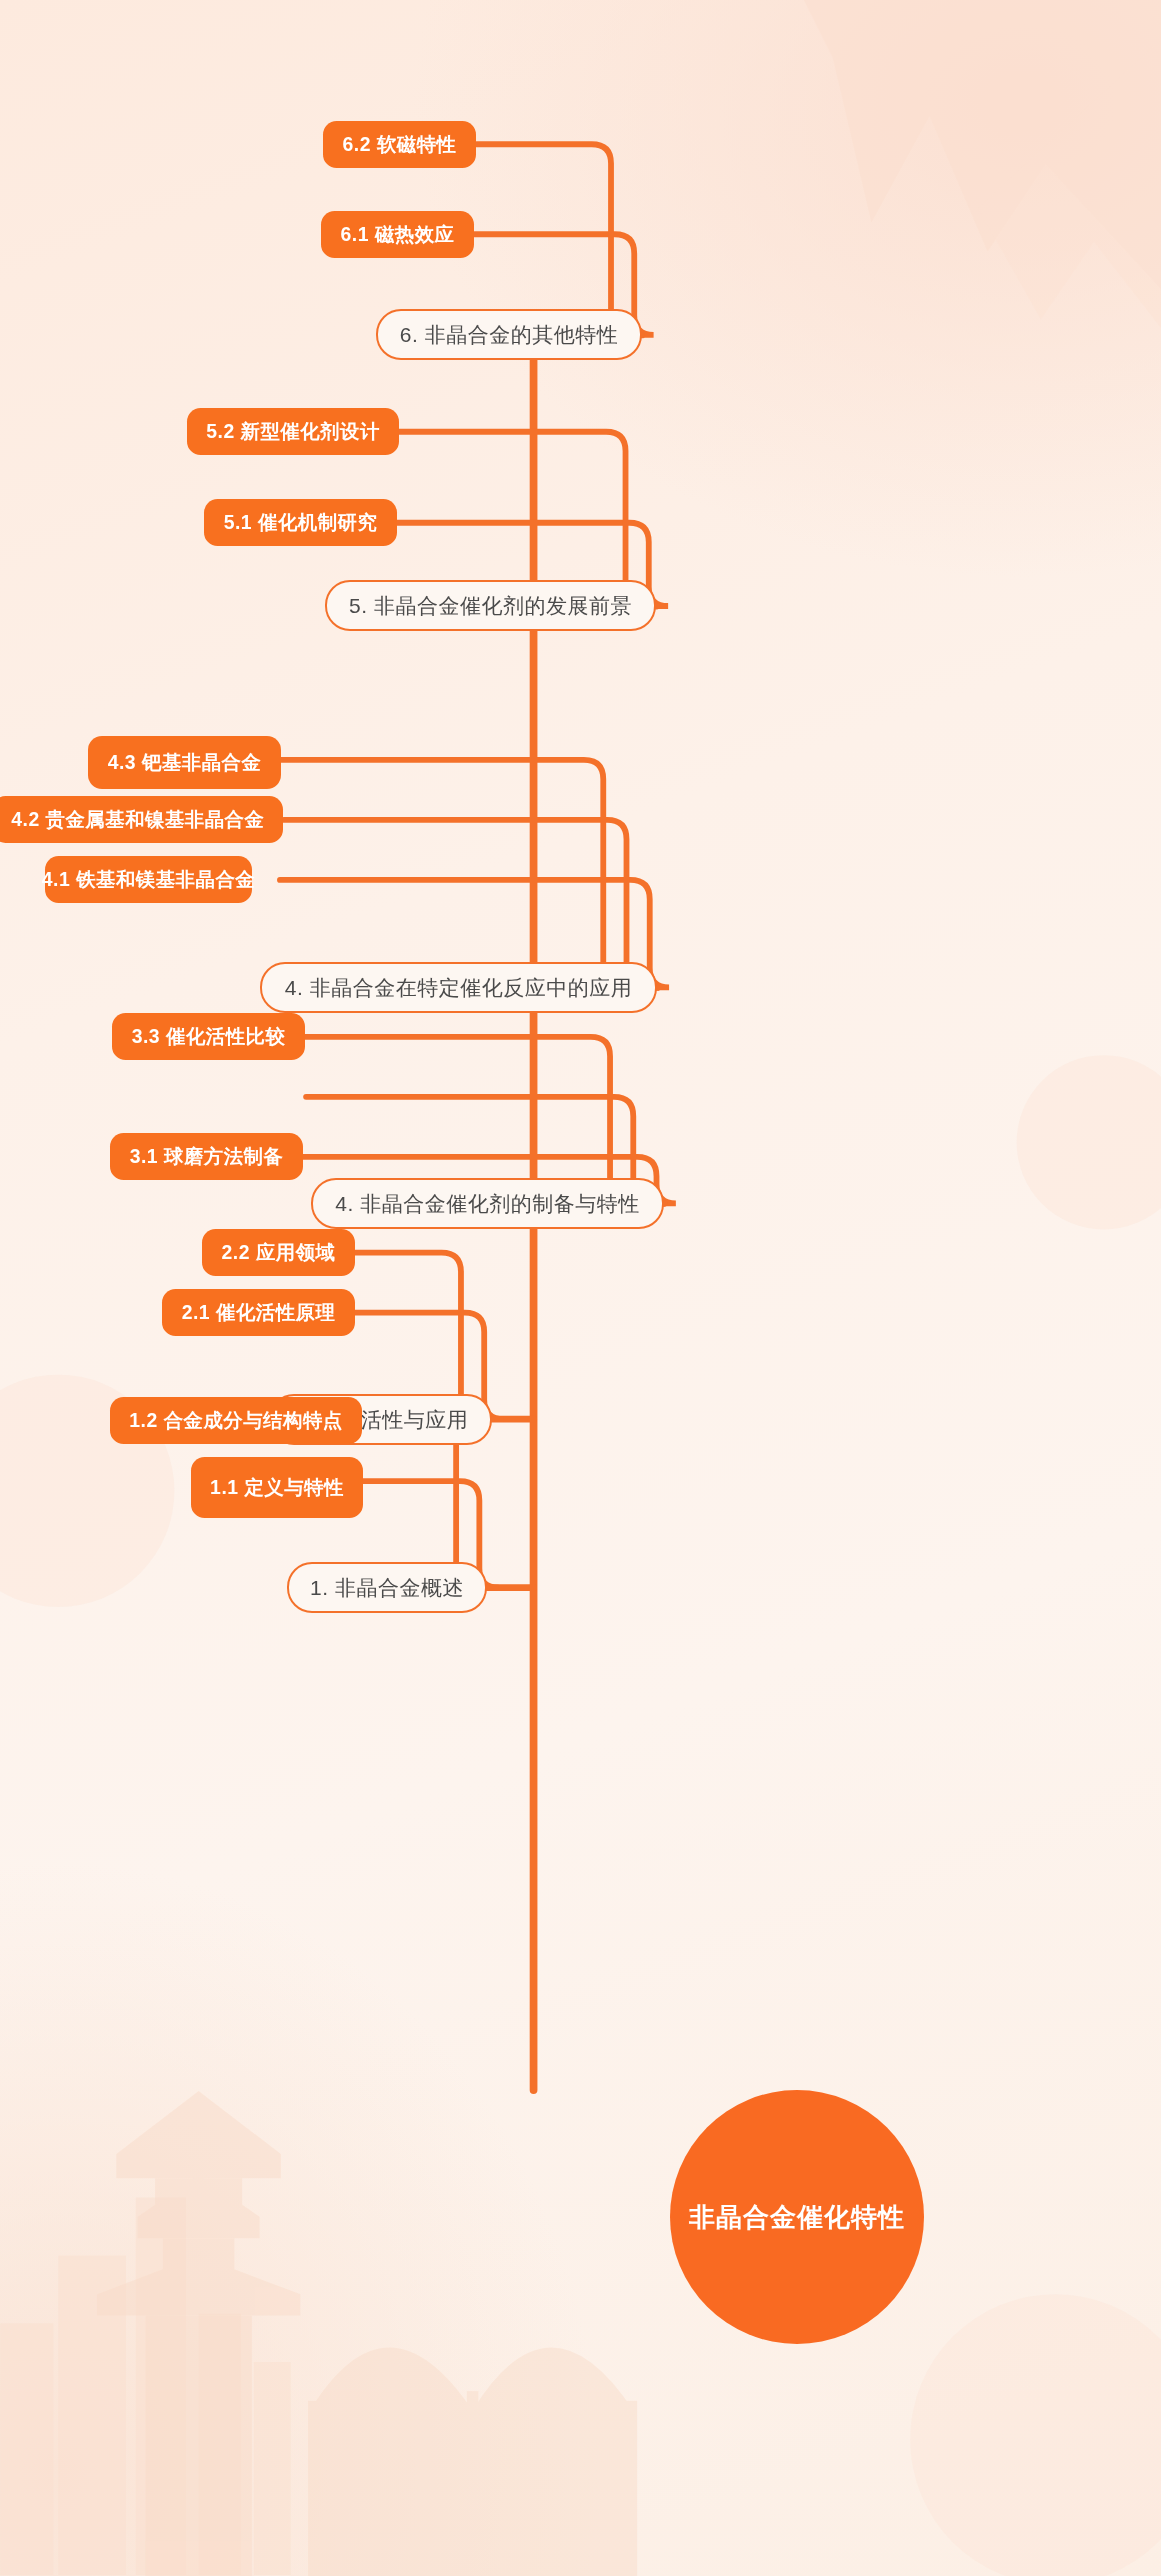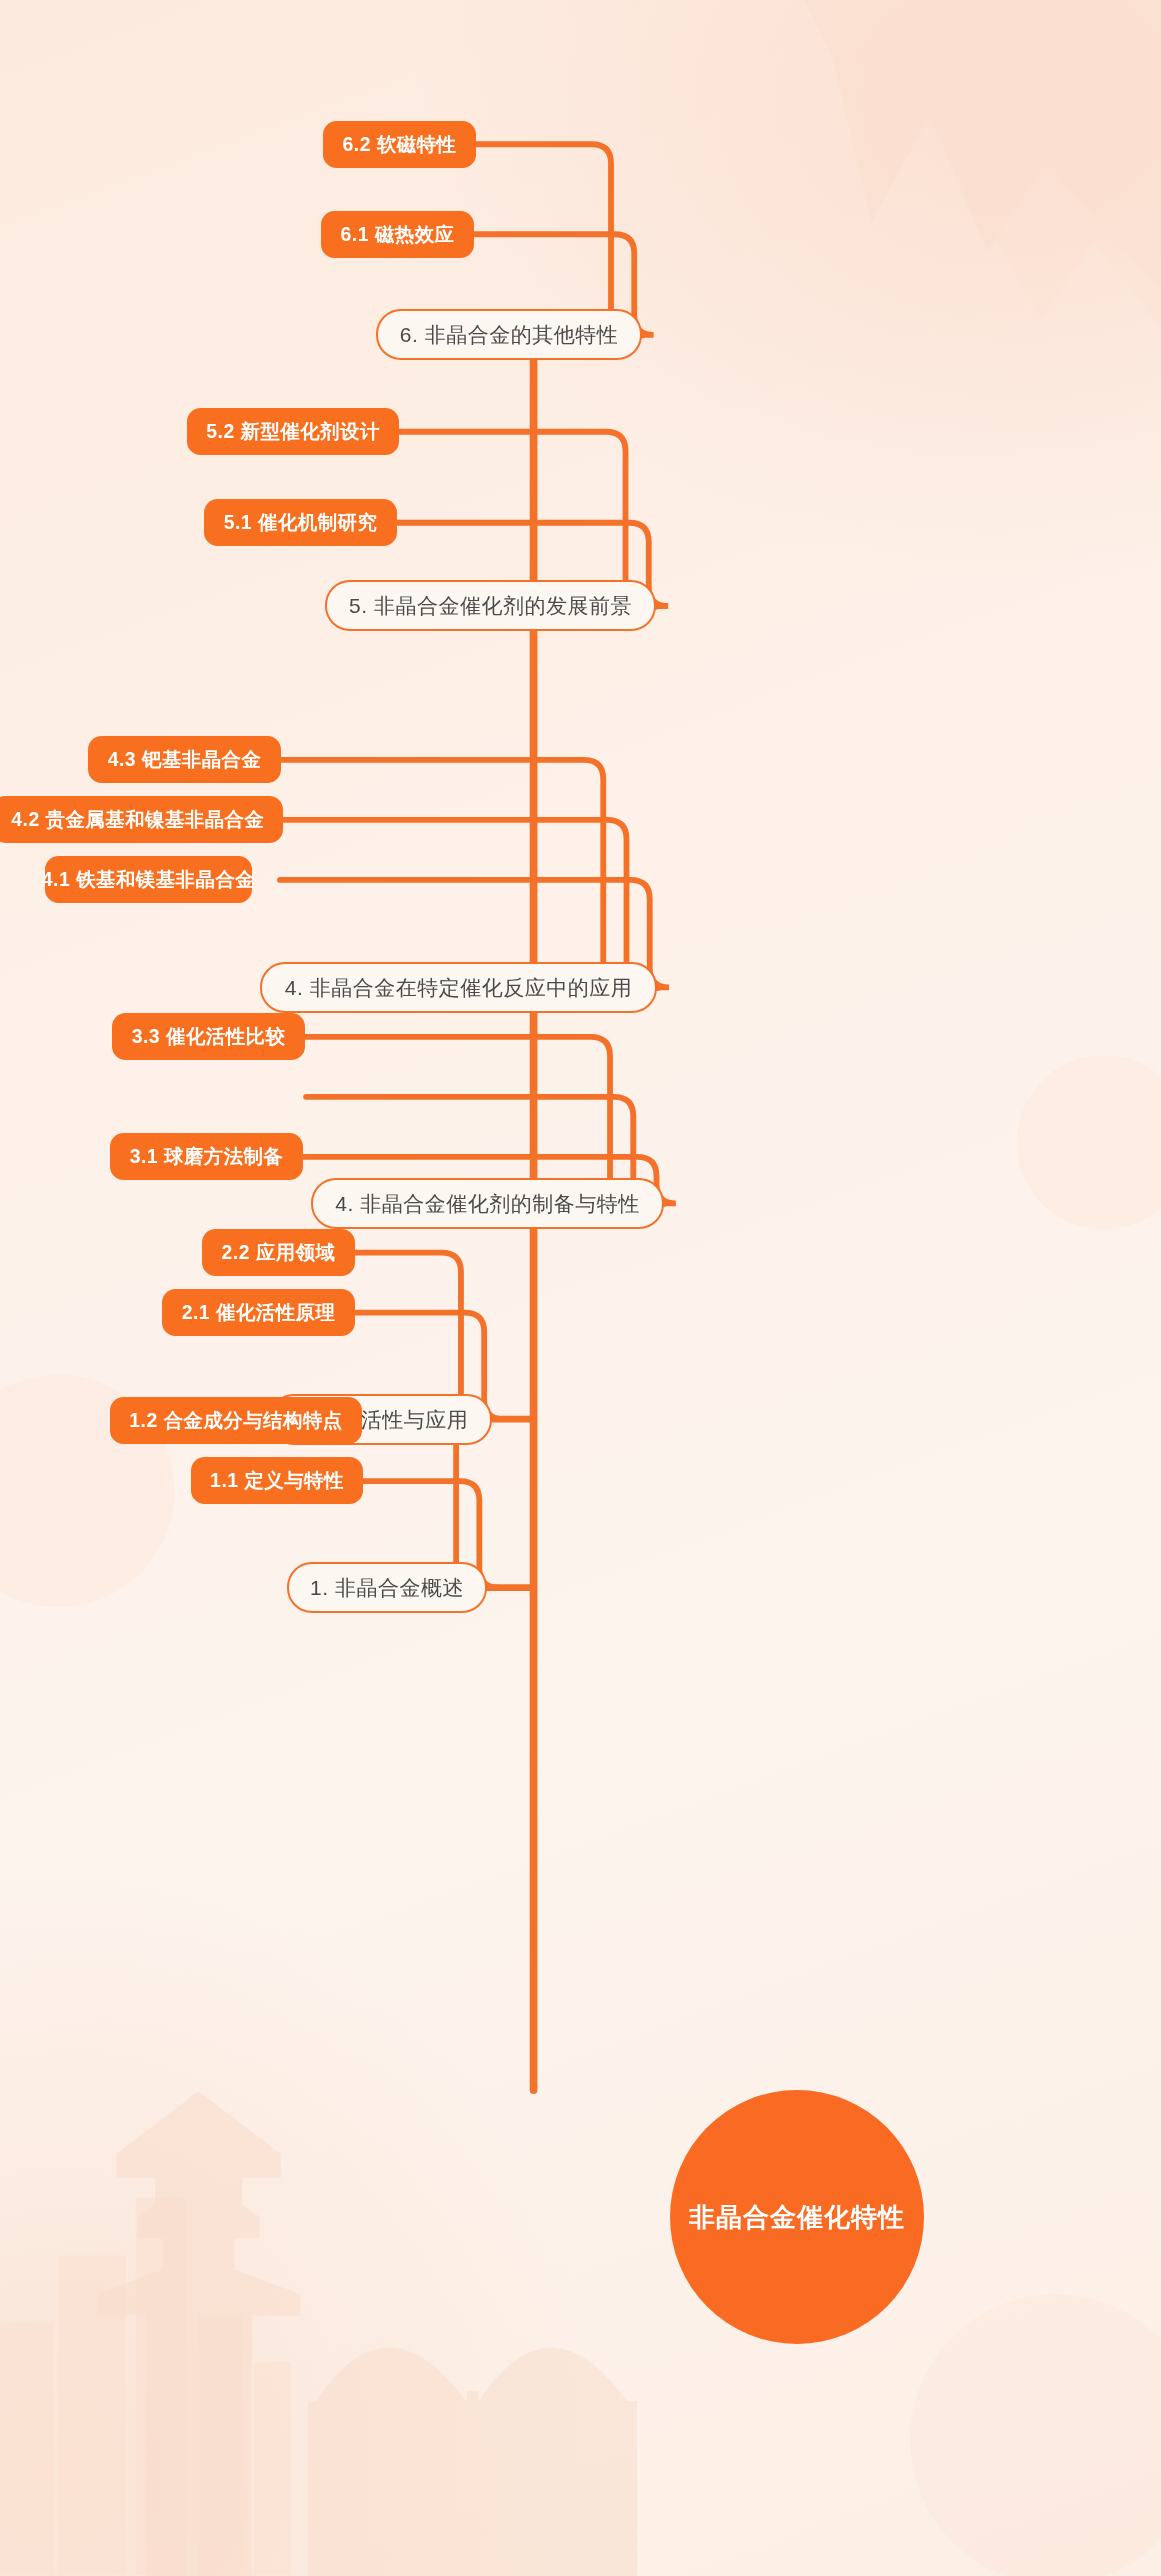--- a/index.html
+++ b/index.html
@@ -152,21 +152,21 @@
   <div class="node node-l2" style="left: 187px; top: 408px; width: 212px; height: 47px; align-items: center;">
     <span>5.2 新型催化剂设计</span>
   </div>
   <div class="node node-l2" style="left: 204px; top: 499px; width: 193px; height: 47px;">
     <span>5.1 催化机制研究</span>
   </div>
 
   <div class="node node-l1" style="left: 260px; top: 962px; width: 397px; height: 51px;">
     <span>4. 非晶合金在特定催化反应中的应用</span>
   </div>
-  <div class="node node-l2" style="left: 88px; top: 736px; width: 193px; height: 47px;">
+  <div class="node node-l2" style="left: 88px; top: 736px; width: 193px; height: 53px; border-radius: 14px;">
     <span>4.3 钯基非晶合金</span>
   </div>
   <div class="node node-l2" style="left: -7.7px; top: 796px; width: 291px; height: 47px;">
     <span>4.2 贵金属基和镍基非晶合金</span>
   </div>
   <div class="node node-l2" style="left: 45px; top: 856px; width: 207px; height: 47px;">
     <span>4.1 铁基和镁基非晶合金</span>
   </div>
 
   <div class="node node-l1" style="left: 311px; top: 1178px; width: 353px; height: 51px;">
@@ -188,18 +188,18 @@
   <div class="node node-l2" style="left: 162px; top: 1289px; width: 193px; height: 47px;">
     <span>2.1 催化活性原理</span>
   </div>
 
   <div class="node node-l1" style="left: 287px; top: 1562px; width: 200px; height: 51px;">
     <span>1. 非晶合金概述</span>
   </div>
   <div class="node node-l2" style="left: 110px; top: 1397px; width: 252px; height: 47px;">
     <span>1.2 合金成分与结构特点</span>
   </div>
-  <div class="node node-l2" style="left: 191px; top: 1457px; width: 172px; height: 47px; align-items: center;">
+  <div class="node node-l2" style="left: 191px; top: 1457px; width: 172px; height: 61px; align-items: center;">
     <span>1.1 定义与特性</span>
   </div>
 
 </div>
 
 
 </body></html>

